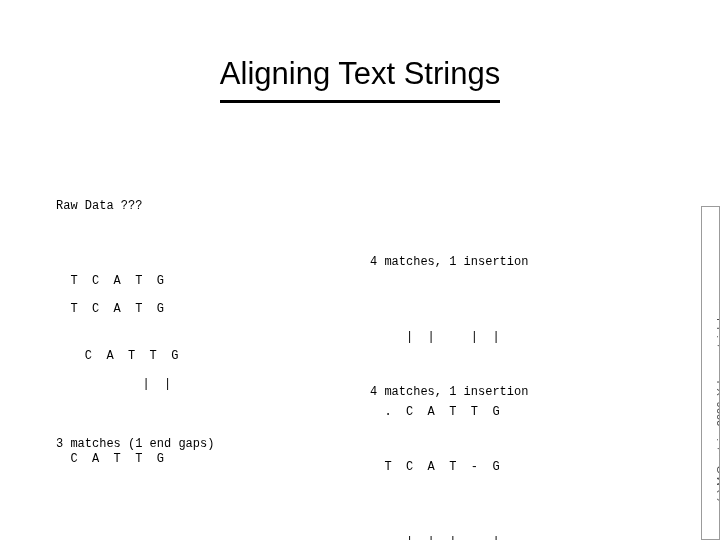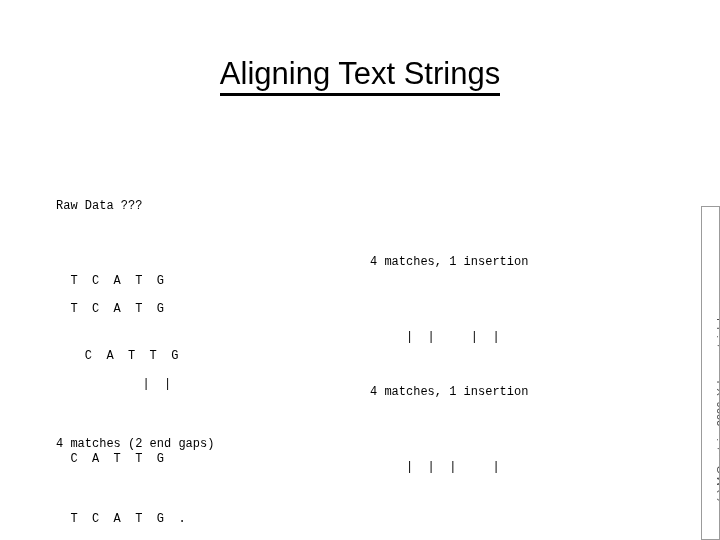--- a/index.html
+++ b/index.html
@@ -31,21 +31,21 @@
     text-align: center;
     font-family: "Liberation Sans", sans-serif;
     font-size: 31px;
     line-height: 36px;
     color: #000000;
     letter-spacing: 0px;
     white-space: nowrap;
   }
   .slide-title span.tt {
     border-bottom: 3px solid #000000;
-    padding-bottom: 2px;
+    padding-bottom: 9px;
     text-align: center;
   }
 
   
   .mono {
     position: absolute;
     font-family: "Liberation Mono", "DejaVu Sans Mono", monospace;
     font-size: 12px;
     line-height: 25px;
     color: #000000;
@@ -108,33 +108,34 @@
     <div class="seq-row">    C  A  T  T  G</div>
   </div>
 
   <div class="mono col-left" id="block-2m">
     <div class="seq-row">  T  C  A  T  G</div>
     <div class="seq-row">            |  |</div>
     <div class="seq-row">  C  A  T  T  G</div>
   </div>
 
   <div class="mono col-left" id="block-3m">
-    <div class="block-label">4 matches (2 end gaps)</div>
-    <div class="seq-row">  T  C  A  T  G  .</div>
+    <div class="block-label">3 matches (1 end gaps)</div>
     
     
   </div>
 
   <div class="mono col-right" id="block-ins1">
     <div class="block-label">4 matches, 1 insertion</div>
     <div class="seq-row">     |  |     |  |</div>
+    <div class="seq-row">  .  C  A  T  T  G</div>
   </div>
 
   <div class="mono col-right" id="block-ins2">
     <div class="block-label">4 matches, 1 insertion</div>
+    <div class="seq-row">  T  C  A  T  -  G</div>
     <div class="seq-row">     |  |  |     |</div>
     
   </div>
 
   <div class="credit-bar">
     <div class="credit-text">(c) M Gerstein, 2006, Yale, gersteinlab.org</div>
 
   </div>
 
 </div>

